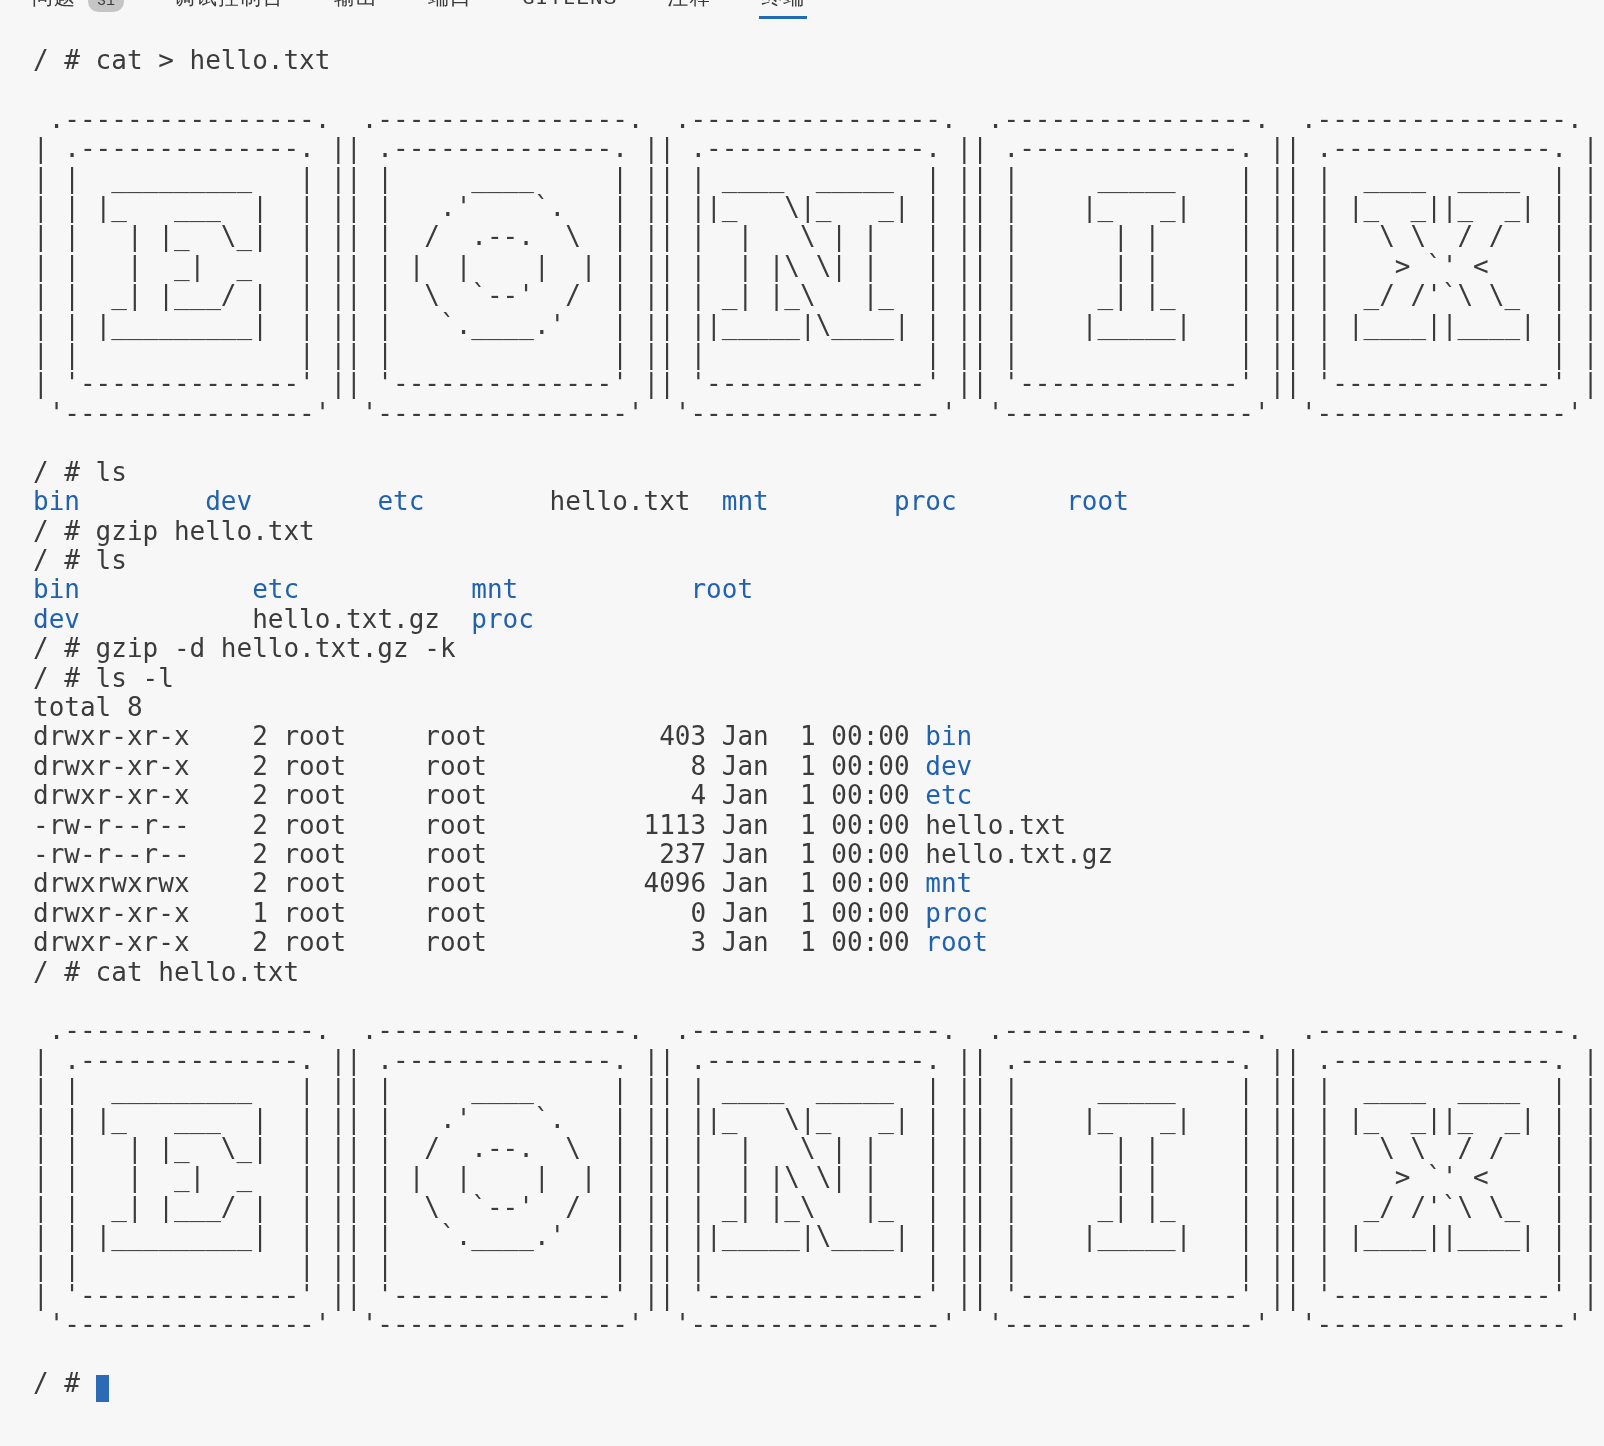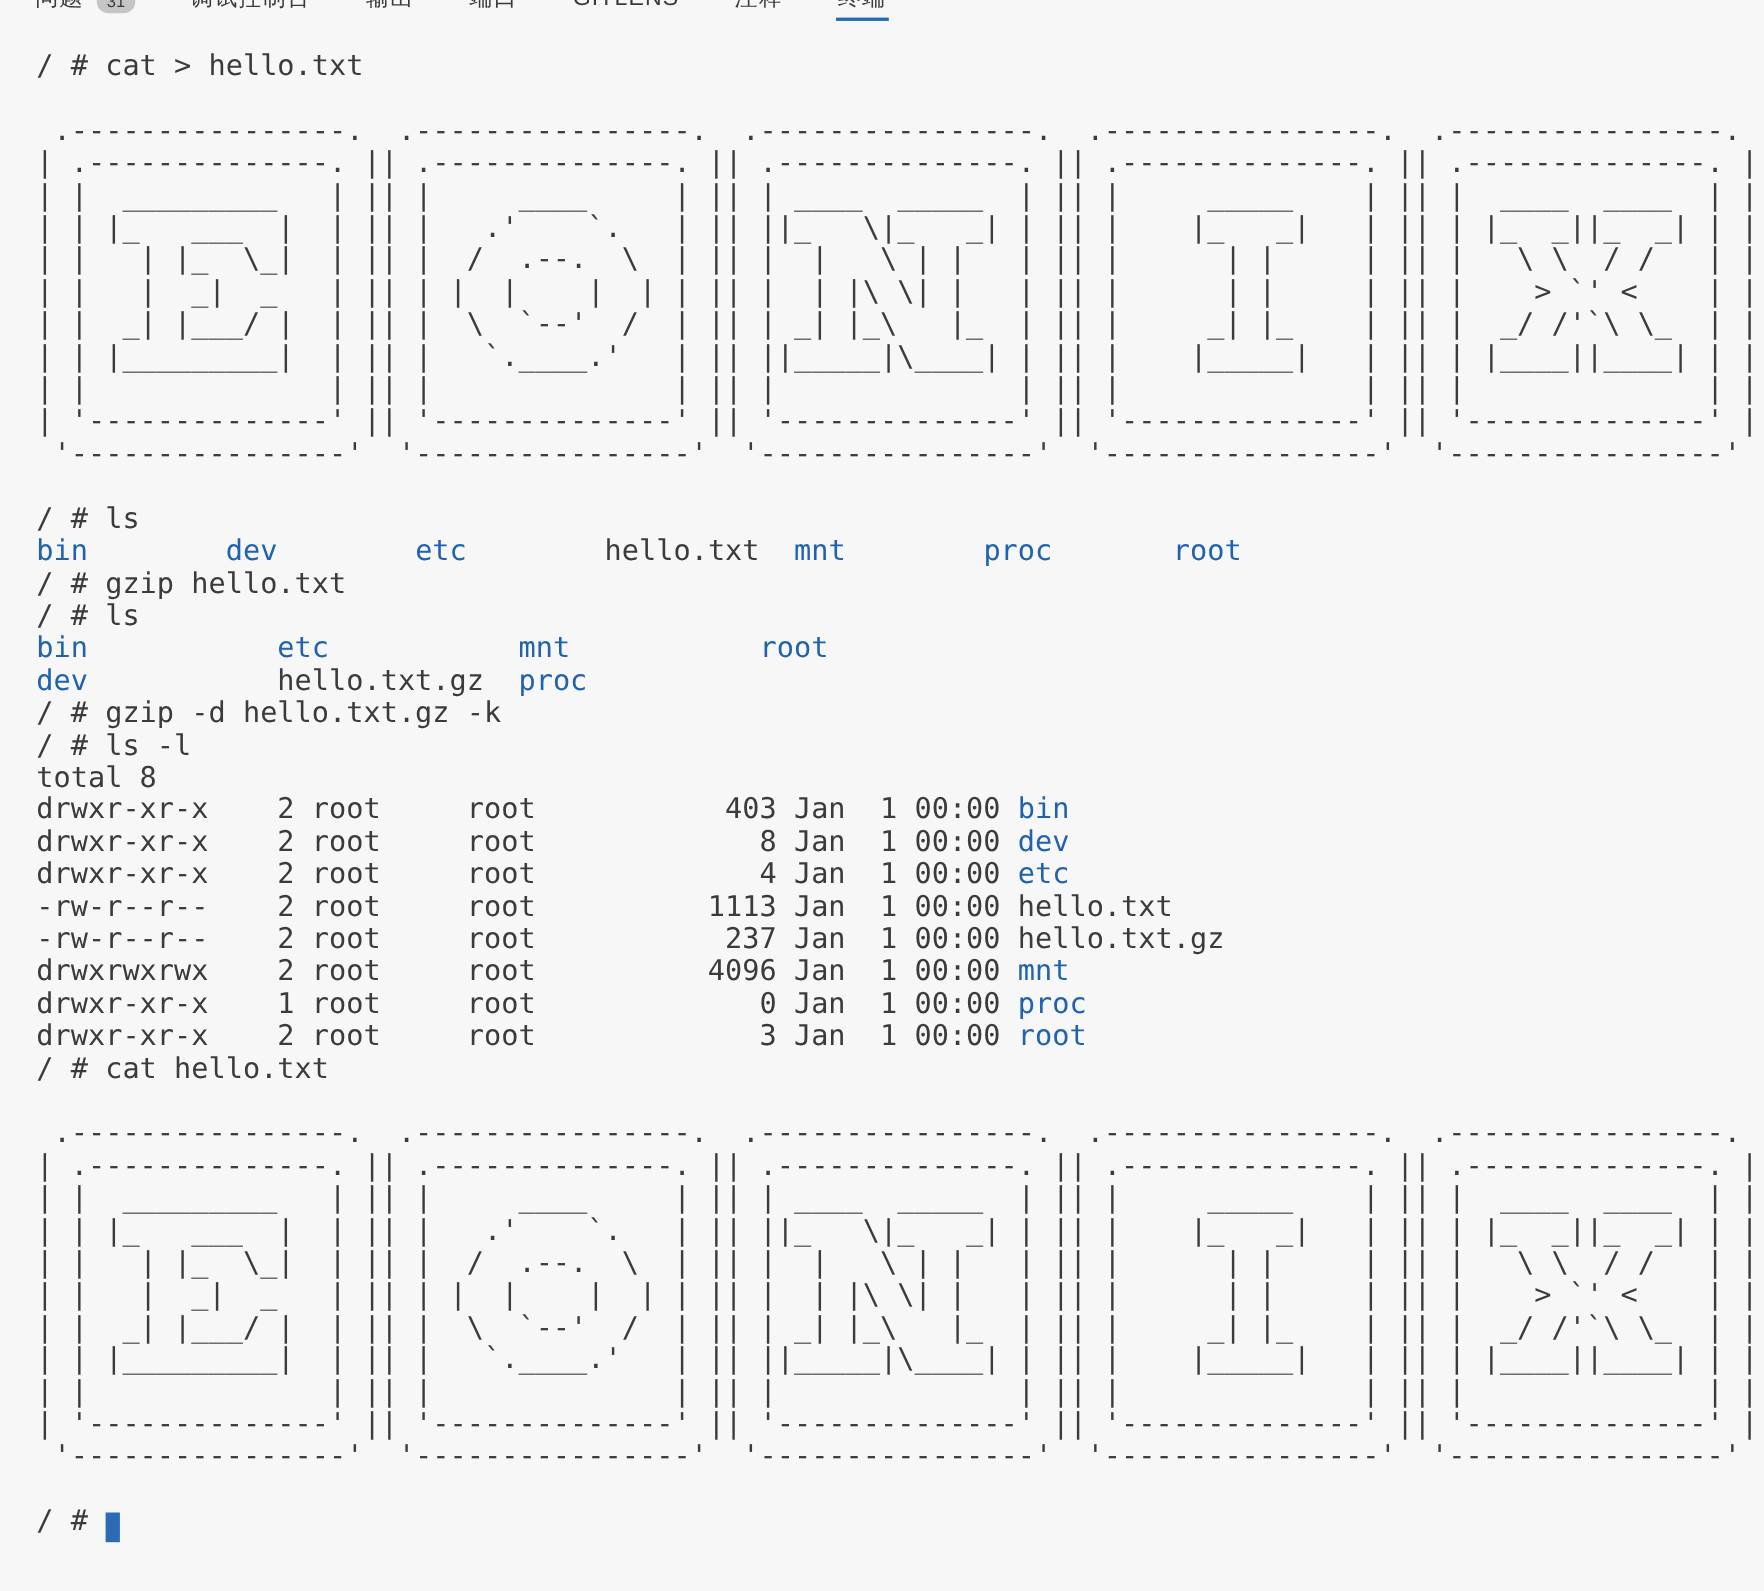--- a/index.html
+++ b/index.html
@@ -5,21 +5,21 @@
   :root{
     --bg:#f7f7f7; --fg:#3b3b3b; --blue:#2062b0; --cursor:#2d6ab5;
     --underline:#1f6bb5; --badge-bg:#c5c5c5; --badge-fg:#3b3b3b;
   }
   *{box-sizing:border-box;}
   html,body{margin:0;padding:0;}
   body{
     width:1604px;height:1446px;overflow:hidden;background:var(--bg);
     font-family:"Liberation Sans",sans-serif;
   }
-  .tabbar{height:22px;overflow:hidden;background:var(--bg);}
+  .tabbar{height:22px;overflow:hidden;background:var(--bg);font-family:Liberation Mono, monospace;}
   .tabbar-inner{
     display:flex;align-items:flex-start;gap:46px;padding-left:30px;
     transform:translateY(-14px);
   }
   .tab{
     display:inline-flex;align-items:center;white-space:nowrap;
     font-size:21px;line-height:26px;color:#3a3a3a;padding:0 2px 7px 2px;
     cursor:pointer;letter-spacing:1px;
   }
   .tab.active{border-bottom:3px solid var(--underline);padding-bottom:4px;}

